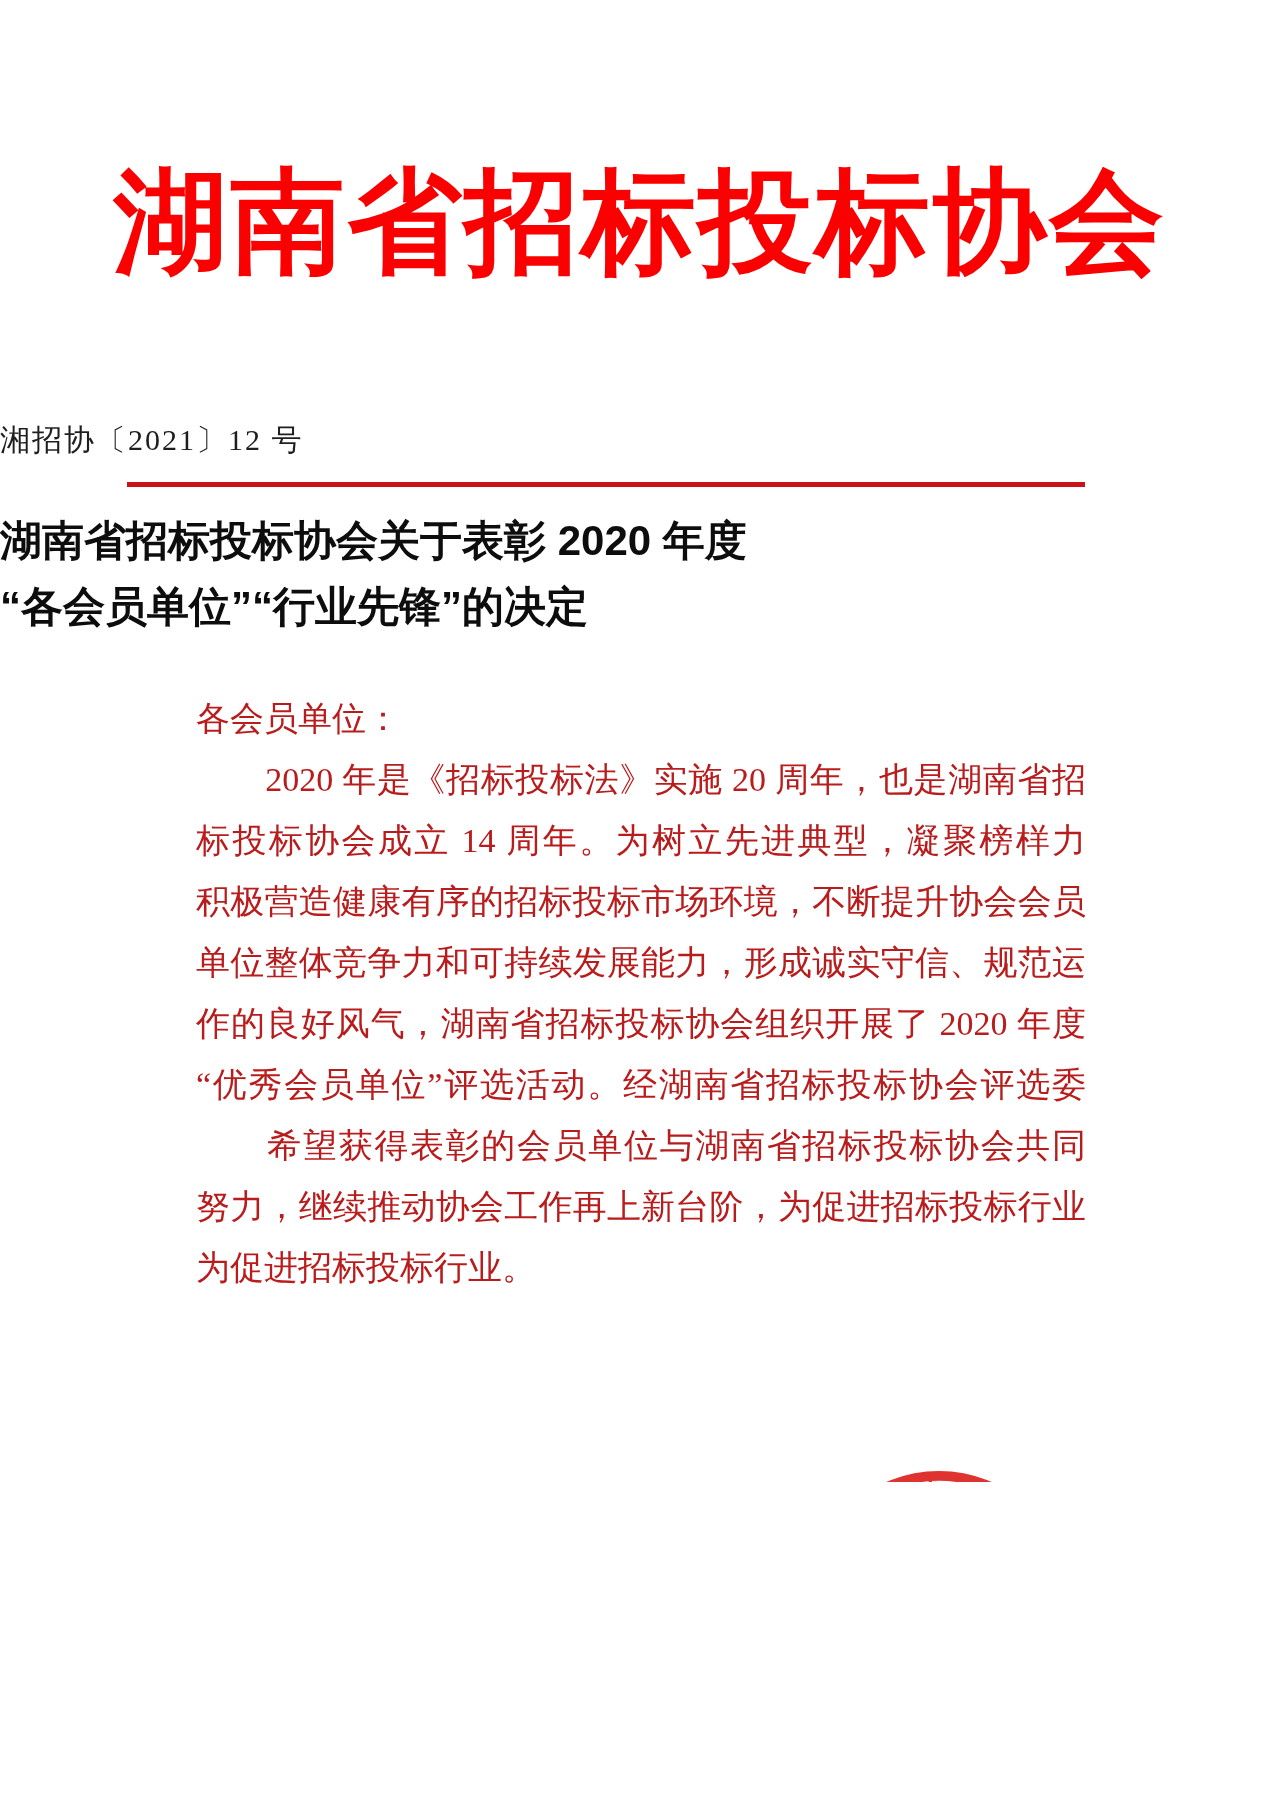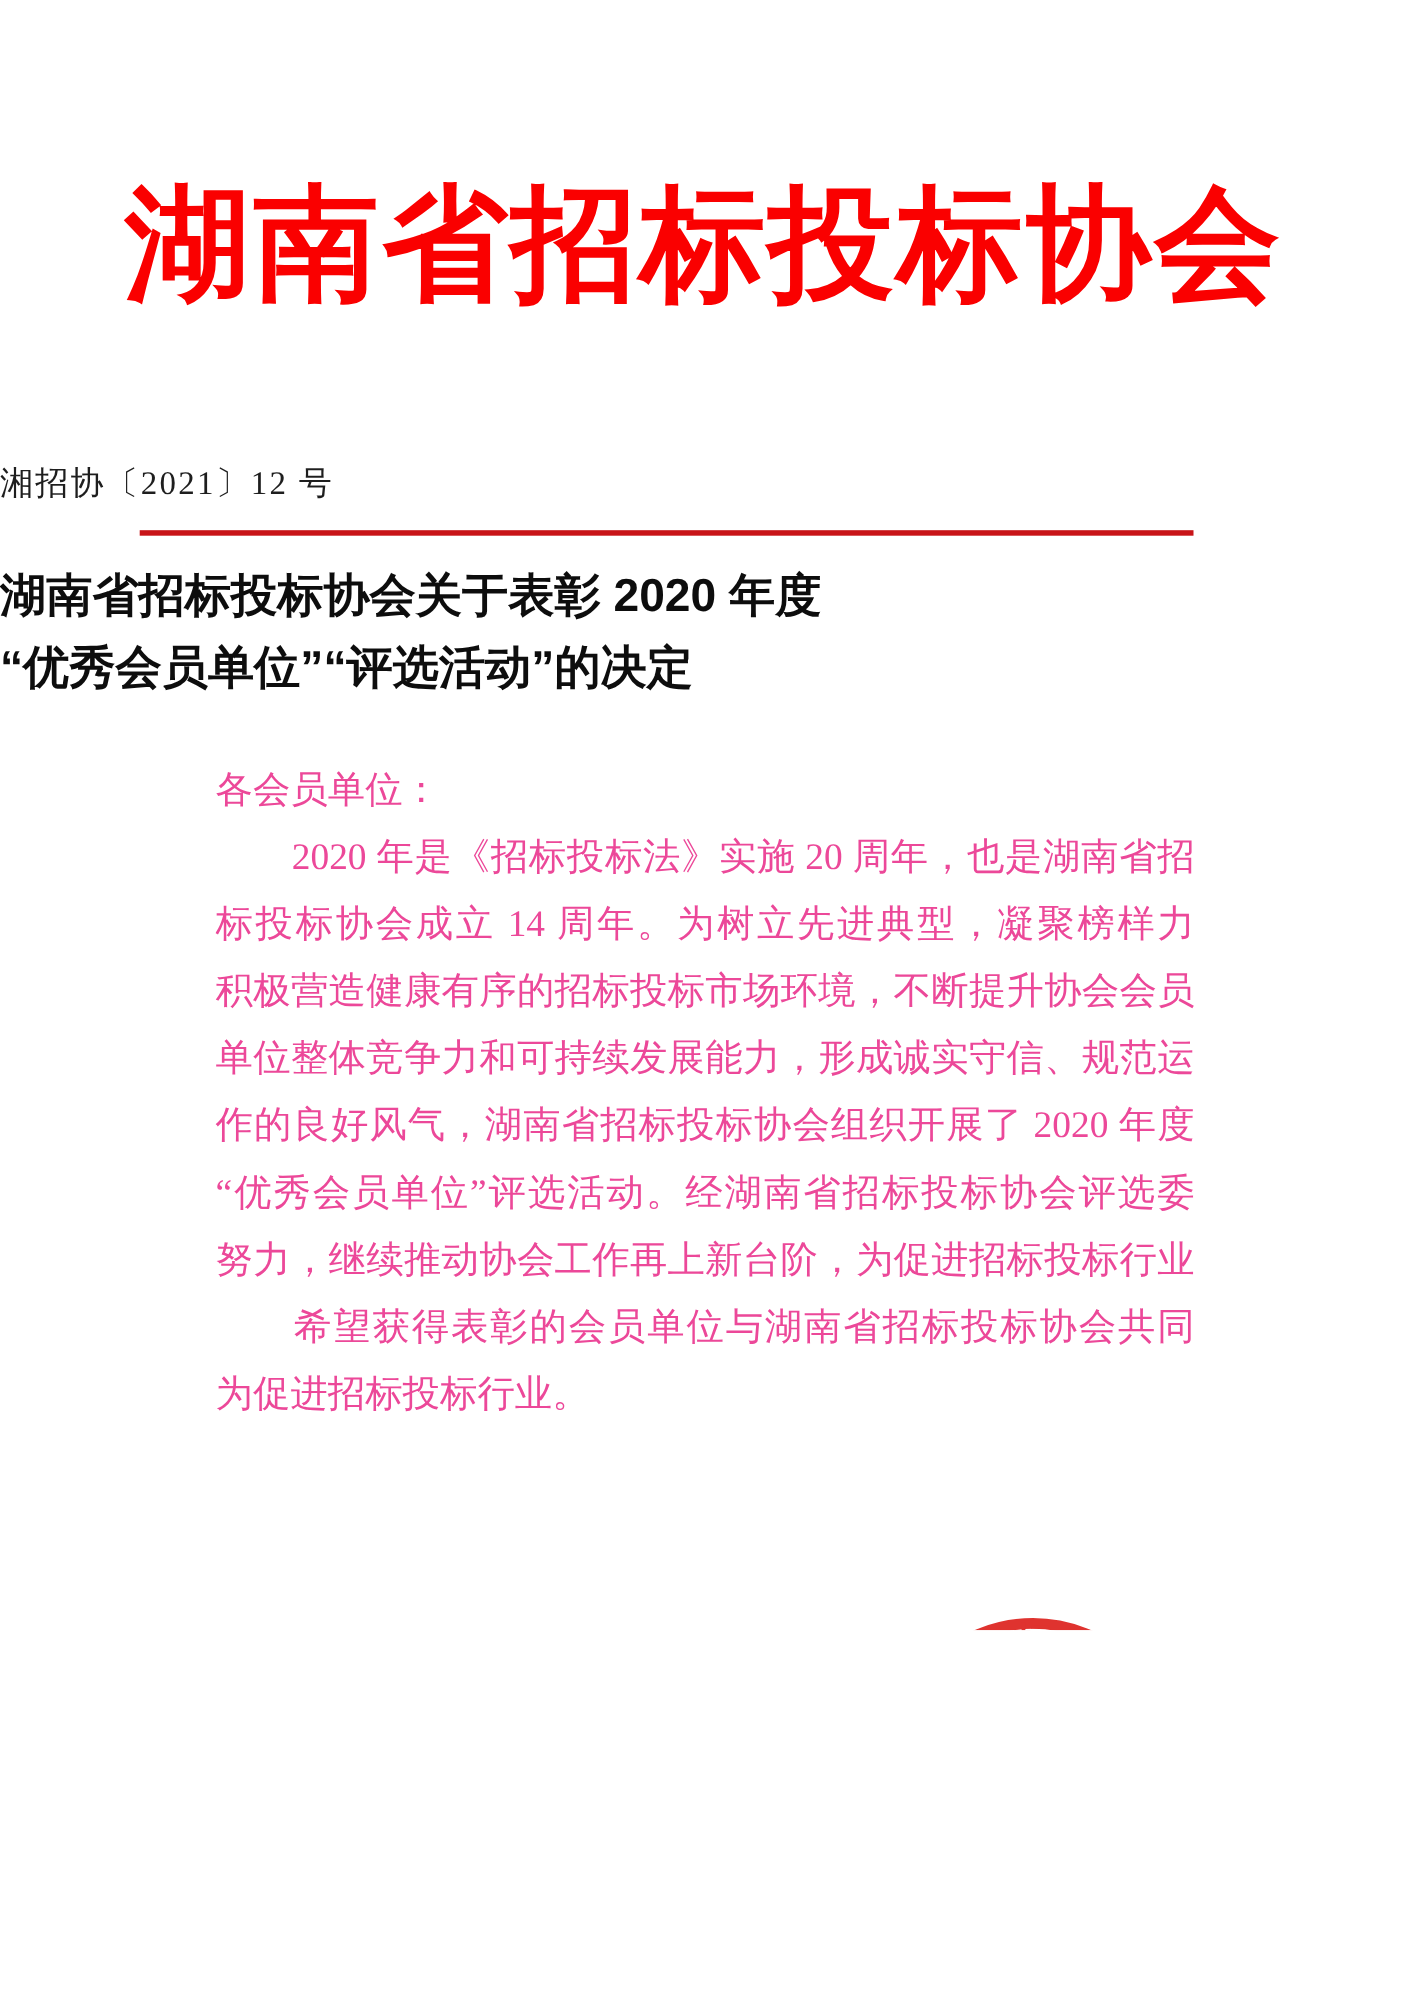--- a/index.html
+++ b/index.html
@@ -23,21 +23,21 @@
     position:absolute;left:127px;top:482px;width:958px;height:5px;
     background:#c81418;
   }
   .doc-title{
     position:absolute;top:508px;left:0;width:100%;
     text-align:left;font-weight:bold;font-size:42px;line-height:66px;
     color:#0d0d0d;font-family:"Liberation Sans", sans-serif;
   }
   .body-text{
     position:absolute;left:196px;top:688px;width:890px;
-    font-size:34px;line-height:61px;color:#ec4899;
+    font-size:34px;line-height:61px;color:#b91c1c;
   }
   .bline{height:61px;white-space:nowrap;}
   .bline.j{
     white-space:normal;text-align:justify;text-align-last:justify;
     overflow:hidden;
   }
   .seal{
     position:absolute;left:801px;top:1465px;width:276px;height:276px;
     opacity:0.93;z-index:1;
   }
@@ -57,34 +57,34 @@
 <div class="page">
 
   <div class="org-title">湖南省招标投标协会</div>
 
   <div class="doc-num">湘招协〔2021〕12 号</div>
 
   <div class="red-rule"></div>
 
   <div class="doc-title">
     <div>湖南省招标投标协会关于表彰 2020 年度</div>
-    <div>“优秀会员单位”“评选活动”的决定</div>
+    <div>“各会员单位”“行业先锋”的决定</div>
   </div>
 
   <div class="body-text">
     <div class="bline">各会员单位：</div>
     <div>
         <div class="bline j">　　2020 年是《招标投标法》实施 20 周年，也是湖南省招</div>
         <div class="bline j">标投标协会成立 14 周年。为树立先进典型，凝聚榜样力量，</div>
         <div class="bline j">积极营造健康有序的招标投标市场环境，不断提升协会会员</div>
         <div class="bline j">单位整体竞争力和可持续发展能力，形成诚实守信、规范运</div>
         <div class="bline j">作的良好风气，湖南省招标投标协会组织开展了 2020 年度</div>
         <div class="bline j">“优秀会员单位”评选活动。经湖南省招标投标协会评选委</div>
+        <div class="bline j">　　希望获得表彰的会员单位与湖南省招标投标协会共同</div>
         <div class="bline j">努力，继续推动协会工作再上新台阶，为促进招标投标行业</div>
-        <div class="bline j">　　希望获得表彰的会员单位与湖南省招标投标协会共同</div>
         <div class="bline">为促进招标投标行业。</div>
       </div>
   </div>
 
   <svg class="seal" viewBox="0 0 280 280" xmlns="http://www.w3.org/2000/svg">
     <circle cx="140" cy="140" r="129" fill="none" stroke="#dd2420" stroke-width="10"></circle>
     <polygon fill="#dd2420" points="140,80 151.2,112.6 185.7,113.2 158.1,133.9 168.2,166.8 140,147 111.8,166.8 121.9,133.9 94.3,113.2 128.8,112.6"></polygon>
     <defs>
       <path id="sealTopArc" d="M 53.4 190 A 100 100 0 1 1 226.6 190" fill="none"></path>
       <path id="sealBottomArc" d="M 36.6 177.6 A 110 110 0 0 0 243.4 177.6" fill="none"></path>

